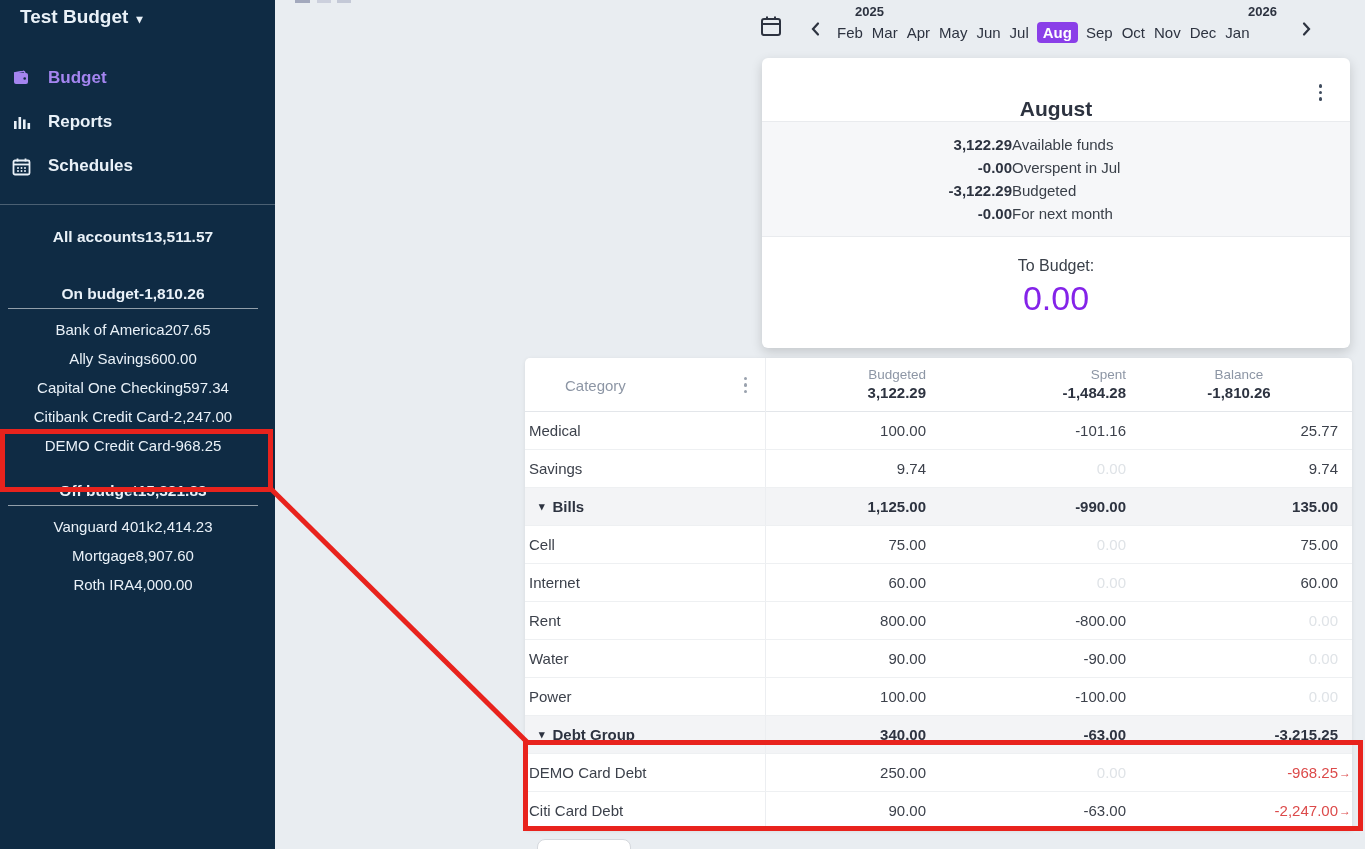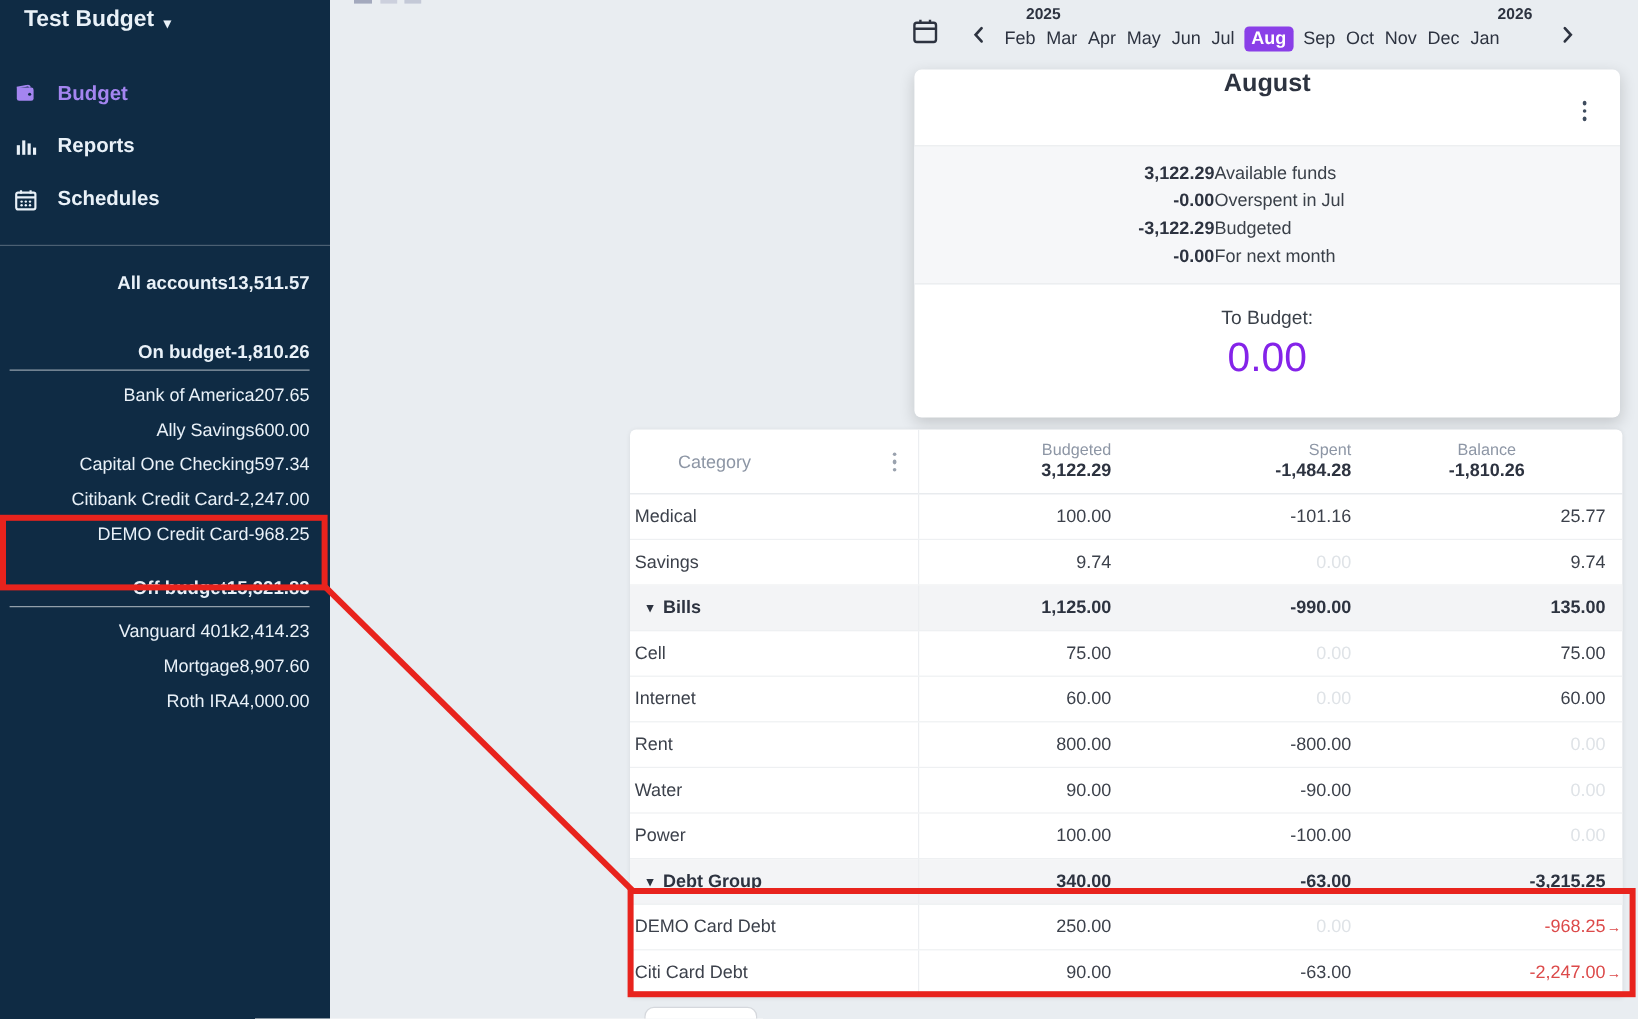--- a/index.html
+++ b/index.html
@@ -17,21 +17,21 @@
   .sidebar{position:absolute;left:0;top:0;width:275px;height:849px;background:var(--sidebar-bg);color:var(--sidebar-text);z-index:2;}
   .budget-title{display:flex;align-items:center;gap:8px;padding:6px 0 0 20px;font-size:19px;font-weight:bold;cursor:pointer;}
   .budget-title .caret{font-size:12px;margin-top:3px;}
   .nav{margin-top:28px;}
   .nav-item{display:flex;align-items:center;gap:17px;padding:12px 0 12px 12px;font-size:17px;font-weight:600;cursor:pointer;}
   .nav-item svg{flex:0 0 19px;}
   .nav-item.active{color:var(--nav-active);}
   .nav-item .chev{width:19px;text-align:center;}
   .side-divider{height:1px;background:rgba(255,255,255,.25);margin-top:16px;}
   .accounts{padding:0 17px 0 8px;font-size:15px;}
-  .acct-row{display:flex;justify-content:flex-end;align-items:center;height:29px;cursor:pointer;}
+  .acct-row{display:flex;justify-content:center;align-items:center;height:29px;cursor:pointer;}
   .acct-row.total{font-weight:bold;font-size:15.5px;height:28px;margin-top:18px;}
   .acct-row.group-h{font-weight:bold;font-size:15.5px;height:30px;border-bottom:1px solid rgba(255,255,255,.55);}
   .acct-row.group-h.first{margin-top:28px;}
   .acct-row.group-h.later{margin-top:16px;}
   .acct-items{padding-top:6px;}
 
   
   .strip{position:absolute;top:0;height:3px;z-index:1;}
 
   
@@ -40,21 +40,21 @@
   .mp-chevron{position:absolute;top:21px;width:18px;height:18px;cursor:pointer;}
   .mp-chevron.left{left:56px;} .mp-chevron.right{left:546px;}
   .months{position:absolute;left:84px;top:22px;width:450px;display:flex;gap:7px;justify-content:flex-start;align-items:center;font-size:15px;}
   .month{cursor:pointer;padding:2px 1px;white-space:nowrap;}
   .month.selected{background:var(--accent-purple);color:#fff;font-weight:bold;border-radius:4px;padding:2px 6px;}
   .year{position:absolute;top:4px;font-size:13px;font-weight:bold;}
   .year.y1{left:103px;} .year.y2{left:496px;}
 
   
   .month-card{position:absolute;left:762px;top:58px;width:588px;height:290px;background:#fff;border-radius:6px;box-shadow:0 4px 12px rgba(0,0,0,.16);z-index:1;}
-  .mc-header{position:relative;height:64px;display:flex;align-items:flex-start;justify-content:center;border-bottom:1px solid #e9ebee;}
+  .mc-header{position:relative;height:64px;display:flex;align-items:flex-end;justify-content:center;border-bottom:1px solid #e9ebee;}
   .mc-title{font-size:21px;font-weight:bold;color:var(--text-dark);}
   .kebab{display:flex;flex-direction:column;gap:3px;cursor:pointer;padding:4px;}
   .kebab i{width:3.5px;height:3.5px;border-radius:50%;background:#3f4c5e;display:block;}
   .mc-kebab{position:absolute;right:24px;top:22px;}
   .mc-summary{background:var(--summary-bg);border-bottom:1px solid #e9ebee;padding:11px 0;}
   .sum-row{display:flex;height:23px;align-items:center;font-size:15px;color:var(--text-dark);}
   .sum-val{width:250px;text-align:right;font-weight:bold;}
   .sum-label{margin-left:0;font-weight:400;color:#3a4049;}
   .mc-tobudget{text-align:center;padding-top:20px;}
   .tb-label{font-size:16px;color:#3a4049;}

